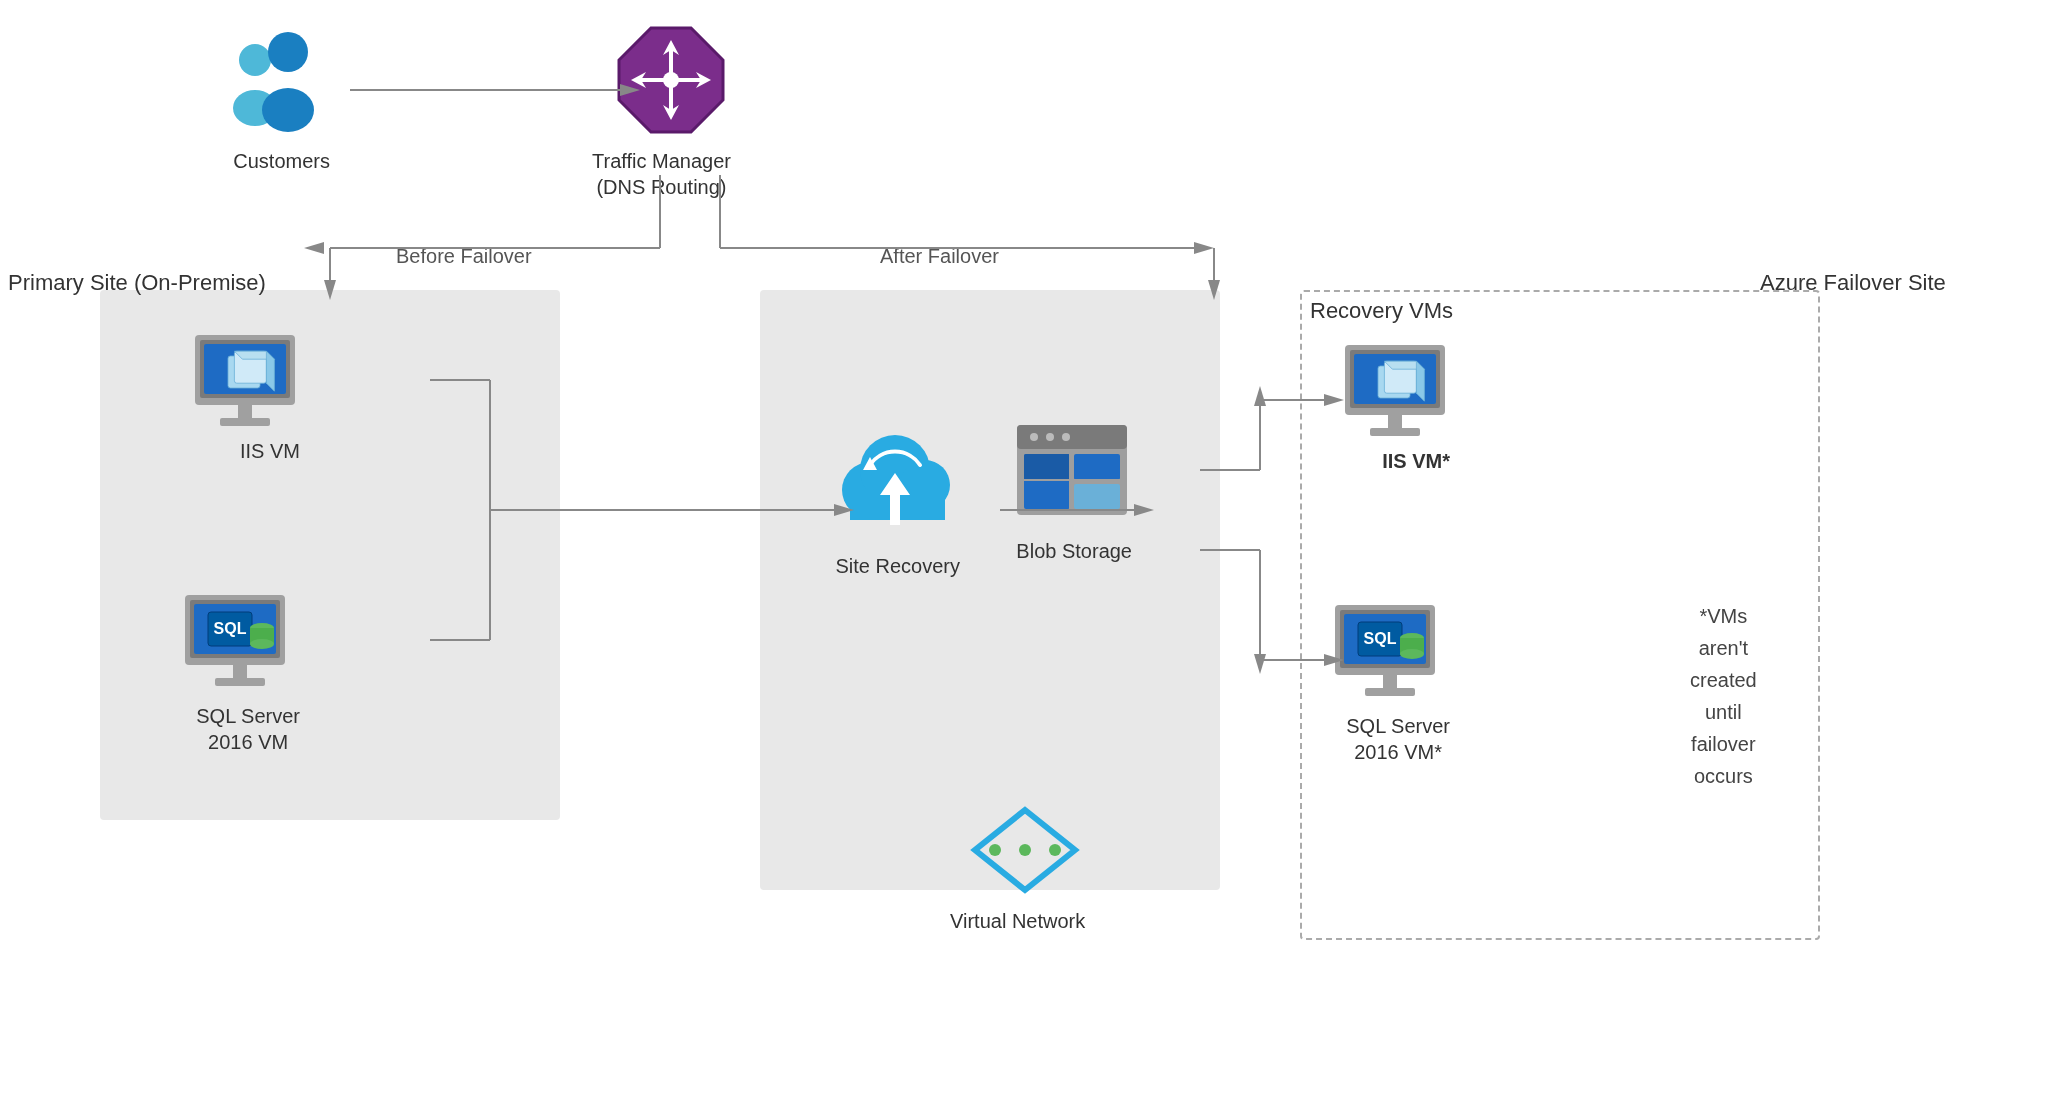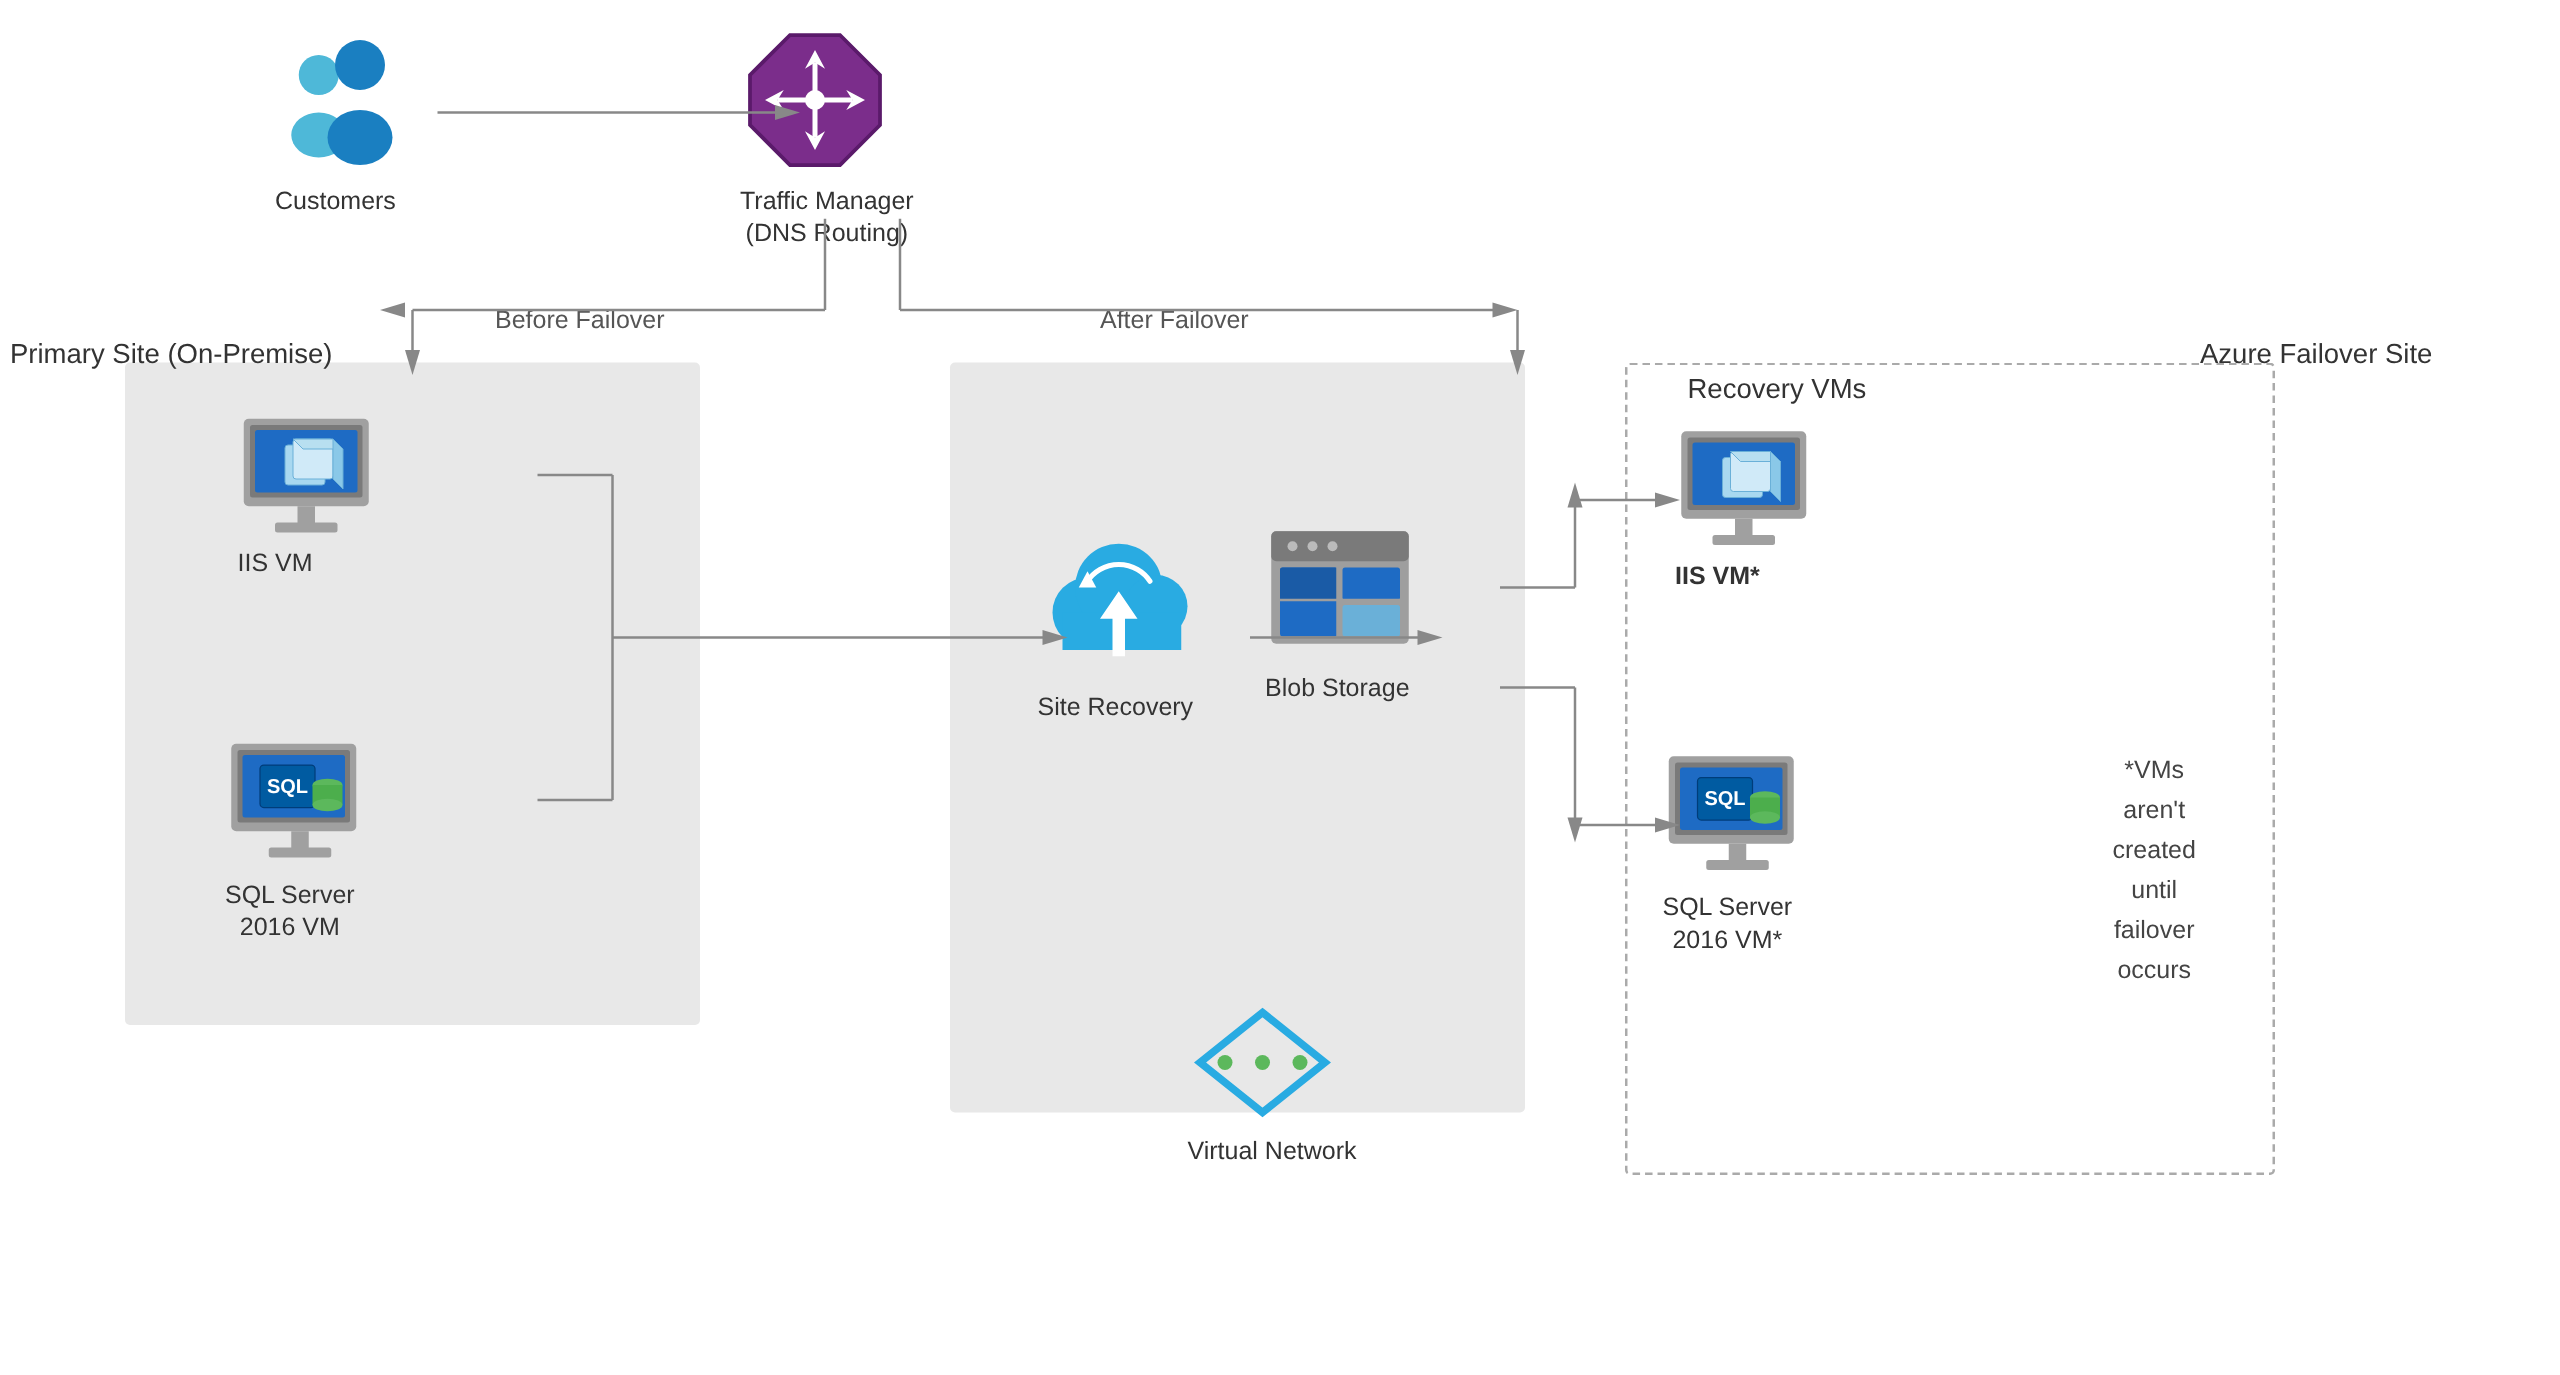--- a/index.html
+++ b/index.html
@@ -56,21 +56,21 @@
       font-size: 22px;
       color: #333;
       font-weight: 400;
     }
 
     
     .icon-block {
       position: absolute;
       display: flex;
       flex-direction: column;
-      align-items: flex-start;
+      align-items: flex-end;
       gap: 8px;
     }
 
     .icon-block .label {
       font-size: 20px;
       color: #333;
       text-align: center;
       line-height: 1.3;
     }
 
@@ -96,21 +96,21 @@
 <body>
 
 <div class="diagram-container">
 
   <div class="primary-zone"></div>
   <div class="azure-zone"></div>
   <div class="recovery-vms-zone"></div>
 
   <div class="zone-label" style="left:8px; top:270px;">Primary Site (On-Premise)</div>
   <div class="zone-label" style="left:1760px; top:270px;">Azure Failover Site</div>
-  <div class="zone-label" style="left:1310px; top:298px;margin-left:40px;">Recovery VMs</div>
+  <div class="zone-label" style="left:1310px; top:298px;">Recovery VMs</div>
 
   <div class="zone-label" style="left:380px; top:245px; font-size:20px; color:#555;margin-left:16px;">Before Failover</div>
   <div class="zone-label" style="left:880px; top:245px; font-size:20px; color:#555;">After Failover</div>
 
   <div class="icon-block" style="left:220px; top:30px;">
     <svg width="110" height="110" viewBox="0 0 110 110">
 
       <circle cx="35" cy="30" r="16" fill="#4eb8d8"></circle>
       <ellipse cx="35" cy="78" rx="22" ry="18" fill="#4eb8d8"></ellipse>
 

